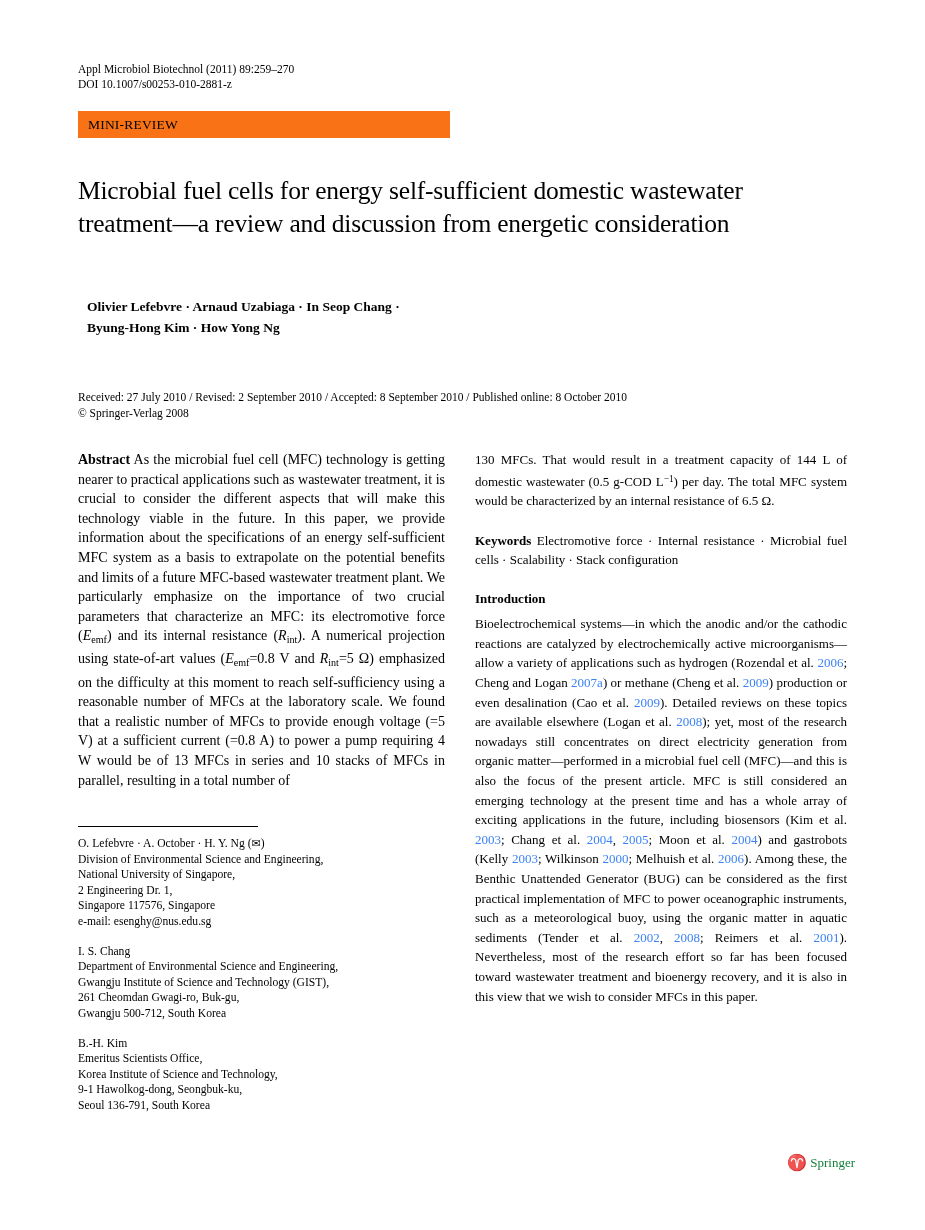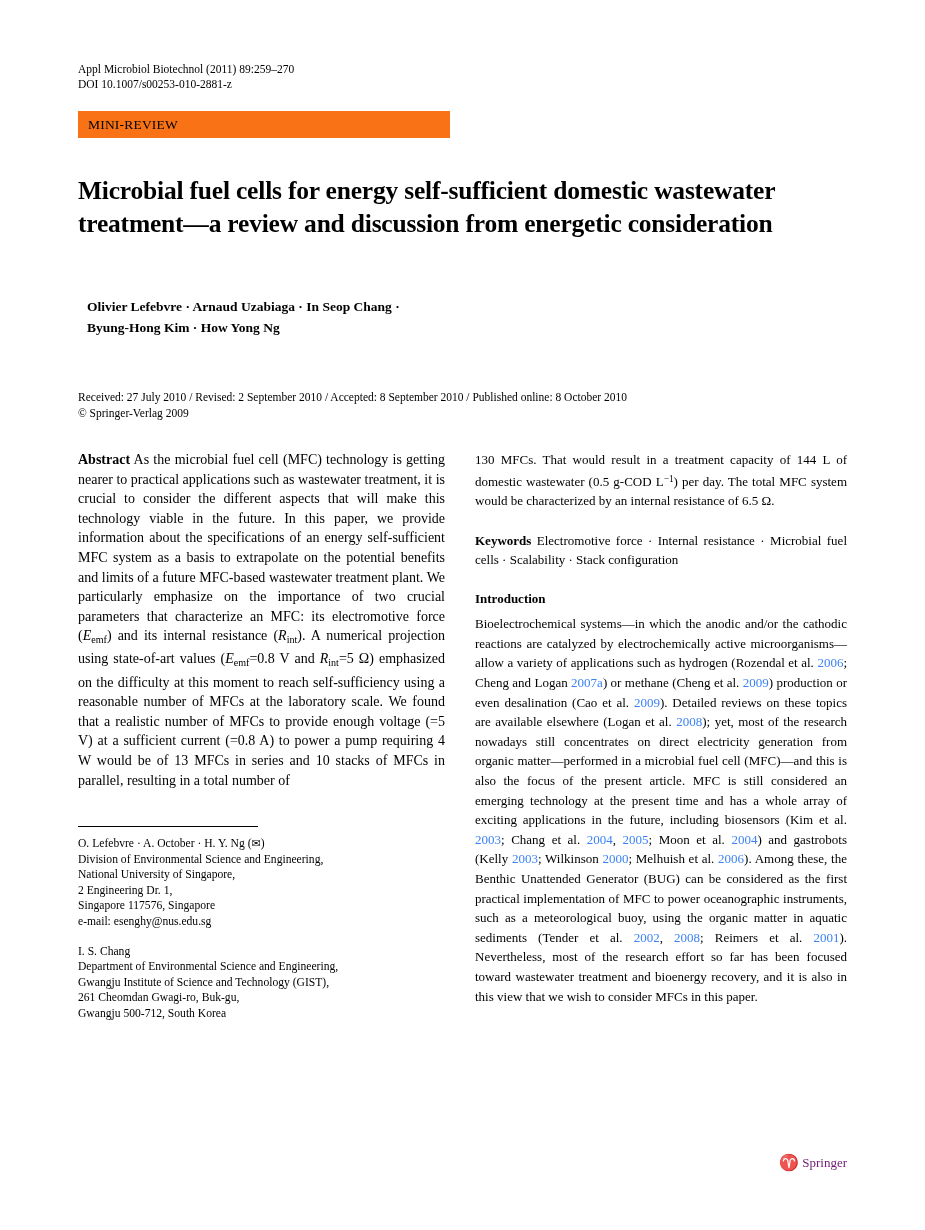--- a/index.html
+++ b/index.html
@@ -44,21 +44,21 @@
     top: 6px;
     font-size: 13.5px;
     letter-spacing: 0.2px;
   }
   .title {
     position: absolute;
     left: 78px;
     top: 160px;
     width: 700px;
     font-size: 25.5px;
-    font-weight: bold;
+    font-weight: normal;
     line-height: 33px;
     letter-spacing: -0.2px;
   }
   .authors {
     position: absolute;
     left: 87px;
     top: 282px;
     width: 700px;
     font-size: 13.5px;
     font-weight: bold;
@@ -114,24 +114,24 @@
     width: 370px;
     font-size: 11.6px;
     line-height: 15.6px;
   }
   .footnotes p {
     margin: 0 0 14px 0;
   }
   .ref { color: #3b82f6; }
   .springer-logo {
     position: absolute;
-    right: 78px;
+    right: 70px;
     bottom: 72px;
     font-size: 13px;
-    color: #701a75;
+    color: #15803d;
     text-align: center;
   }
   .springer-logo .mark {
     display: inline-block;
     font-size: 16px;
     margin-right: 3px;
     vertical-align: -1px;
   }
   sub { font-size: 0.72em; vertical-align: -0.25em; }
   sup { font-size: 0.72em; vertical-align: 0.4em; }
@@ -156,21 +156,21 @@
 
   <div class="title">Microbial fuel cells for energy self-sufficient domestic wastewater treatment—a review and discussion from energetic consideration</div>
 
   <div class="authors">
     <div>Olivier Lefebvre · Arnaud Uzabiaga · In Seop Chang ·</div>
     <div>Byung-Hong Kim · How Yong Ng</div>
   </div>
 
   <div class="dates">
     <div>Received: 27 July 2010 / Revised: 2 September 2010 / Accepted: 8 September 2010 / Published online: 8 October 2010</div>
-    <div>© Springer-Verlag 2009</div>
+    <div>© Springer-Verlag 2008</div>
   </div>
 
   <div class="col-left">
     <p class="para"><b>Abstract</b><span> As the microbial fuel cell (MFC) technology is getting nearer to practical applications such as wastewater treatment, it is crucial to consider the different aspects that will make this technology viable in the future. In this paper, we provide information about the specifications of an energy self-sufficient MFC system as a basis to extrapolate on the potential benefits and limits of a future MFC-based wastewater treatment plant. We particularly emphasize on the importance of two crucial parameters that characterize an MFC: its electromotive force (</span><i>E</i><sub>emf</sub><span>) and its internal resistance (</span><i>R</i><sub>int</sub><span>). A numerical projection using state-of-art values (</span><i>E</i><sub>emf</sub><span>=0.8 V and </span><i>R</i><sub>int</sub><span>=5 Ω) emphasized on the difficulty at this moment to reach self-sufficiency using a reasonable number of MFCs at the laboratory scale. We found that a realistic number of MFCs to provide enough voltage (=5 V) at a sufficient current (=0.8 A) to power a pump requiring 4 W would be of 13 MFCs in series and 10 stacks of MFCs in parallel, resulting in a total number of</span></p>
   </div>
 
   <div class="col-right">
     <p class="para"><span>130 MFCs. That would result in a treatment capacity of 144 L of domestic wastewater (0.5 g-COD L</span><sup>−1</sup><span>) per day. The total MFC system would be characterized by an internal resistance of 6.5 Ω.</span></p>
 
     <p class="keywords"><b>Keywords</b><span> Electromotive force · Internal resistance · Microbial fuel cells · Scalability · Stack configuration</span></p>
@@ -178,19 +178,20 @@
     <div class="section-head">Introduction</div>
 
     <p class="para" id="intro-par"><span>Bioelectrochemical systems—in which the anodic and/or the cathodic reactions are catalyzed by electrochemically active microorganisms—allow a variety of applications such as hydrogen (Rozendal et al. </span><span class="ref">2006</span><span>; Cheng and Logan </span><span class="ref">2007a</span><span>) or methane (Cheng et al. </span><span class="ref">2009</span><span>) production or even desalination (Cao et al. </span><span class="ref">2009</span><span>). Detailed reviews on these topics are available elsewhere (Logan et al. </span><span class="ref">2008</span><span>); yet, most of the research nowadays still concentrates on direct electricity generation from organic matter—performed in a microbial fuel cell (MFC)—and this is also the focus of the present article. MFC is still considered an emerging technology at the present time and has a whole array of exciting applications in the future, including biosensors (Kim et al. </span><span class="ref">2003</span><span>; Chang et al. </span><span class="ref">2004</span><span>, </span><span class="ref">2005</span><span>; Moon et al. </span><span class="ref">2004</span><span>) and gastrobots (Kelly </span><span class="ref">2003</span><span>; Wilkinson </span><span class="ref">2000</span><span>; Melhuish et al. </span><span class="ref">2006</span><span>). Among these, the Benthic Unattended Generator (BUG) can be considered as the first practical implementation of MFC to power oceanographic instruments, such as a meteorological buoy, using the organic matter in aquatic sediments (Tender et al. </span><span class="ref">2002</span><span>, </span><span class="ref">2008</span><span>; Reimers et al. </span><span class="ref">2001</span><span>). Nevertheless, most of the research effort so far has been focused toward wastewater treatment and bioenergy recovery, and it is also in this view that we wish to consider MFCs in this paper.</span></p>
   </div>
 
   <div class="footnote-rule"></div>
 
   <div class="footnotes">
     <p><span>O. Lefebvre · A. October · H. Y. Ng (</span><span class="envelope">✉</span><span>)</span><br><span id="aff1"><span>Division of Environmental Science and Engineering,</span><br><span>National University of Singapore,</span><br><span>2 Engineering Dr. 1,</span><br><span>Singapore 117576, Singapore</span><br><span>e-mail: esenghy@nus.edu.sg</span></span></p>
     <p id="aff2"><span>I. S. Chang</span><br><span>Department of Environmental Science and Engineering,</span><br><span>Gwangju Institute of Science and Technology (GIST),</span><br><span>261 Cheomdan Gwagi-ro, Buk-gu,</span><br><span>Gwangju 500-712, South Korea</span></p>
+    <p id="aff3"><span>B.-H. Kim</span><br><span>Emeritus Scientists Office,</span><br><span>Korea Institute of Science and Technology,</span><br><span>9-1 Hawolkog-dong, Seongbuk-ku,</span><br><span>Seoul 136-791, South Korea</span></p>
   </div>
 
   <div class="springer-logo">
     <span class="mark">♈</span><span>Springer</span>
   </div>
 
 </div>
 
 </body></html>

